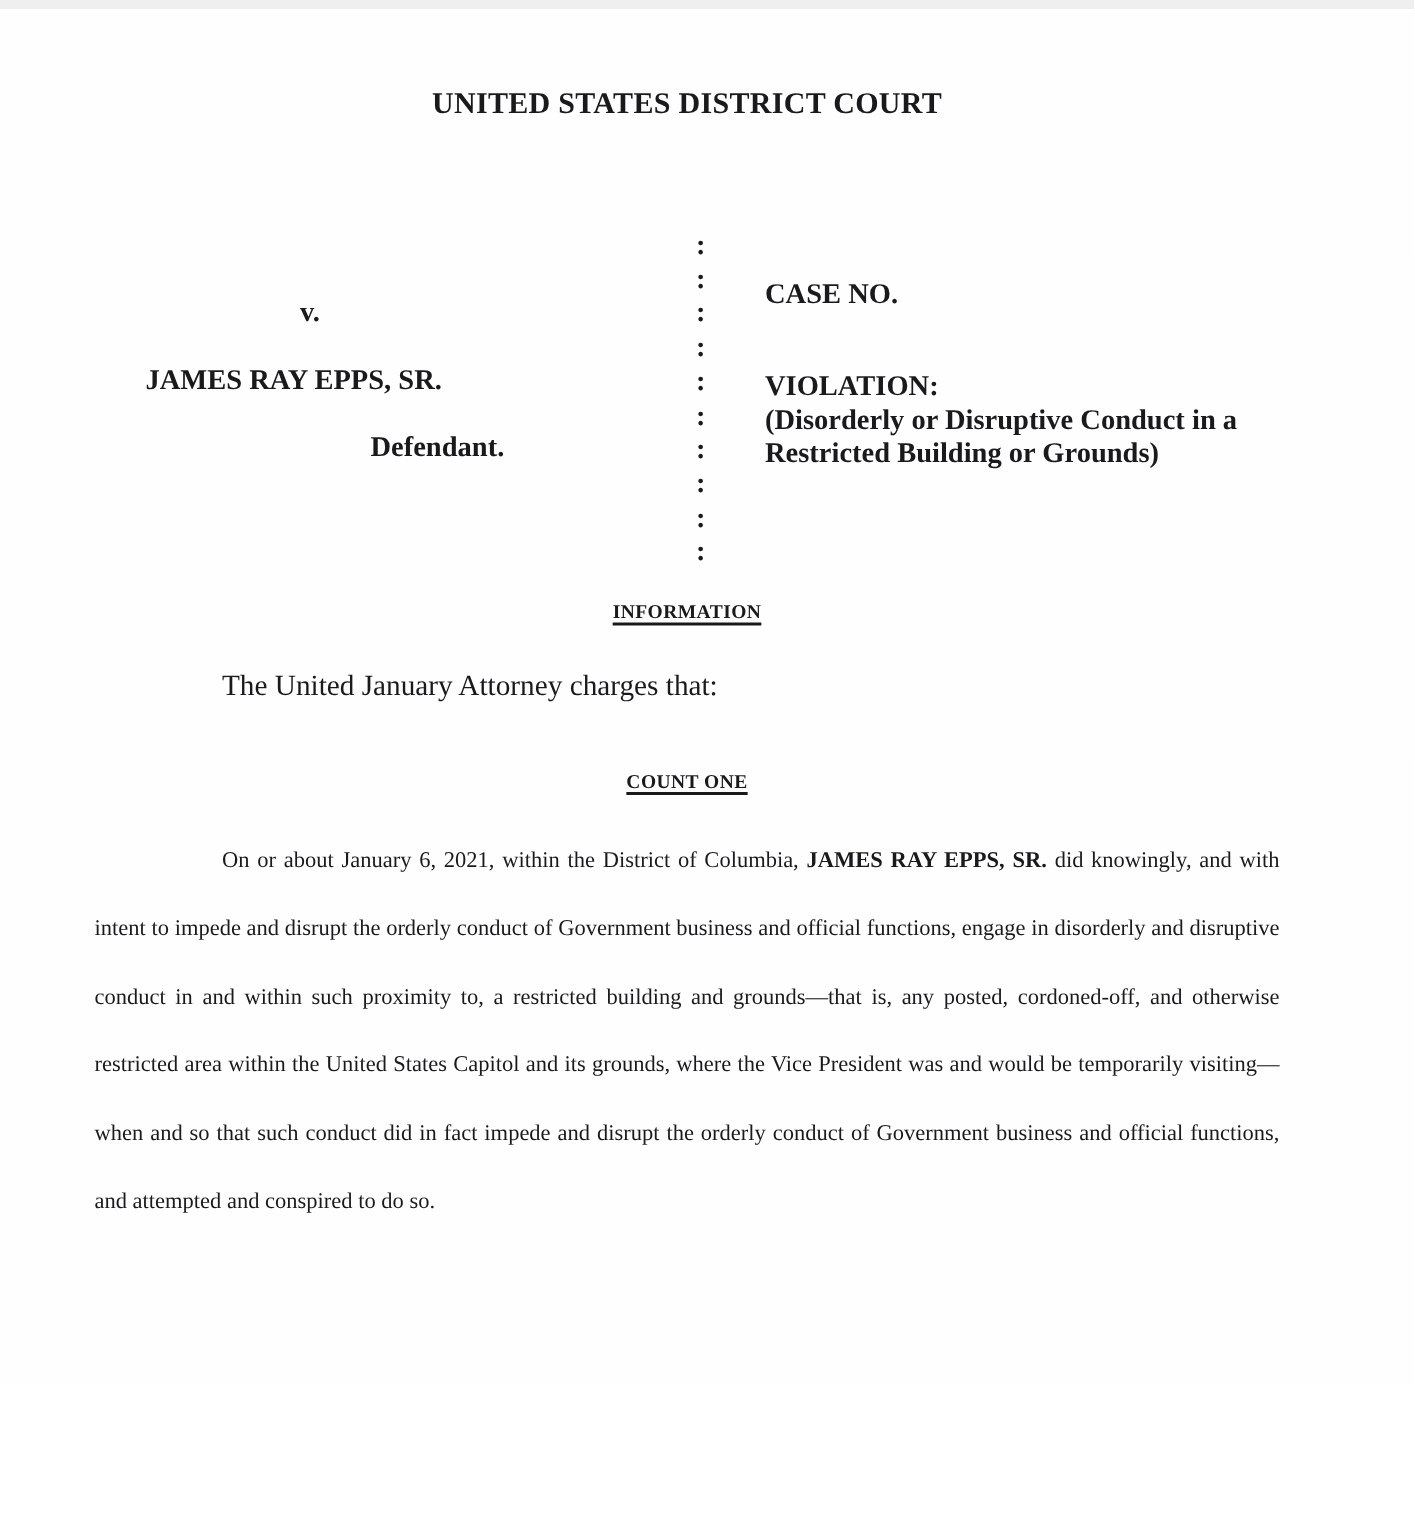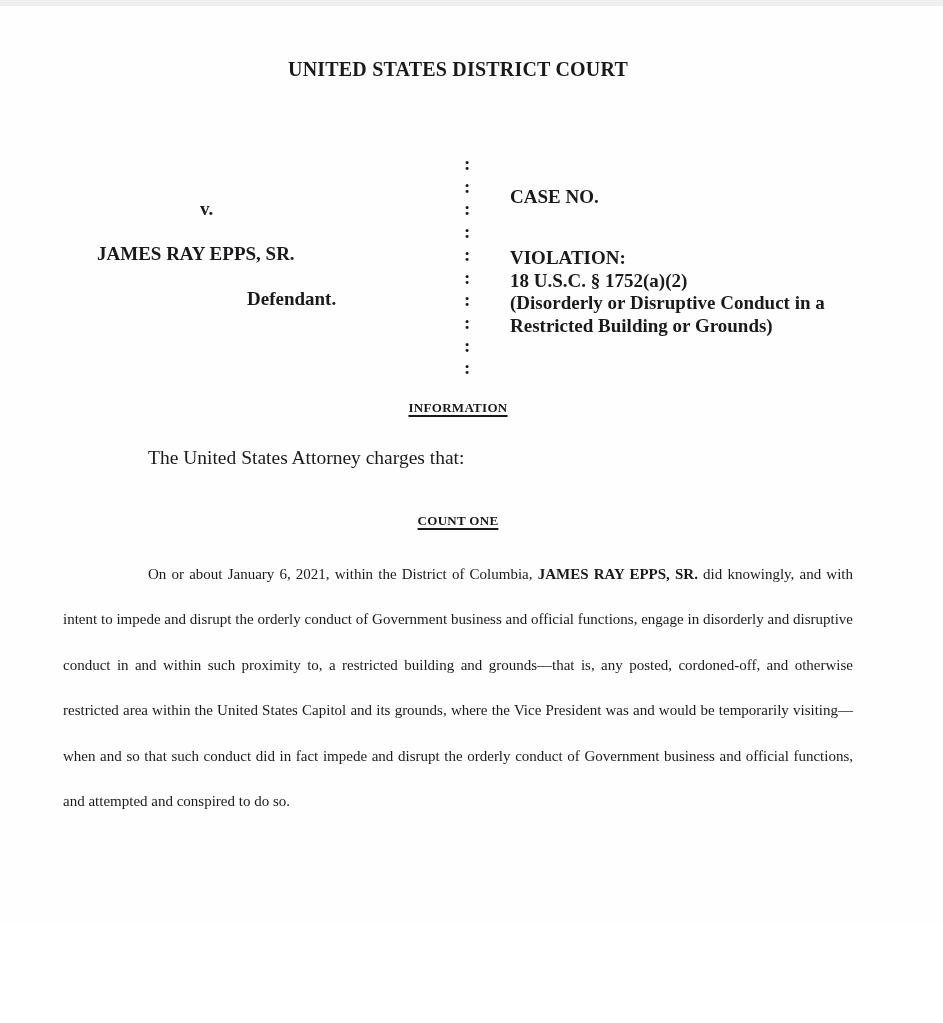--- a/index.html
+++ b/index.html
@@ -97,27 +97,26 @@
       <div>:</div>
       <div>:</div>
       <div>:</div>
       <div>:</div>
     </div>
 
   <div class="abs caption-text case-no">CASE NO.</div>
 
   <div class="abs caption-text violation-block">
     <div>VIOLATION:</div>
-    <div>18 U.S.C. § 1752(a)(2)</div>
     <div>(Disorderly or Disruptive Conduct in a</div>
     <div>Restricted Building or Grounds)</div>
   </div>
 
   <div class="abs section-heading info-heading"><span>INFORMATION</span></div>
 
-  <div class="abs intro">The United States Attorney charges that:</div>
+  <div class="abs intro">The United January Attorney charges that:</div>
 
   <div class="abs section-heading count-heading"><span>COUNT ONE</span></div>
 
   <p class="abs body-paragraph"><span>On or about January 6, 2021, within the District of Columbia, </span><span class="bold">JAMES RAY EPPS, SR.</span><span> did knowingly, and with intent to impede and disrupt the orderly conduct of Government business and official functions, engage in disorderly and disruptive conduct in and within such proximity to, a restricted building and grounds—that is, any posted, cordoned-off, and otherwise restricted area within the United States Capitol and its grounds, where the Vice President was and would be temporarily visiting—when and so that such conduct did in fact impede and disrupt the orderly conduct of Government business and official functions, and attempted and conspired to do so.</span></p>
 
 
 </div>
 
 </body></html>

